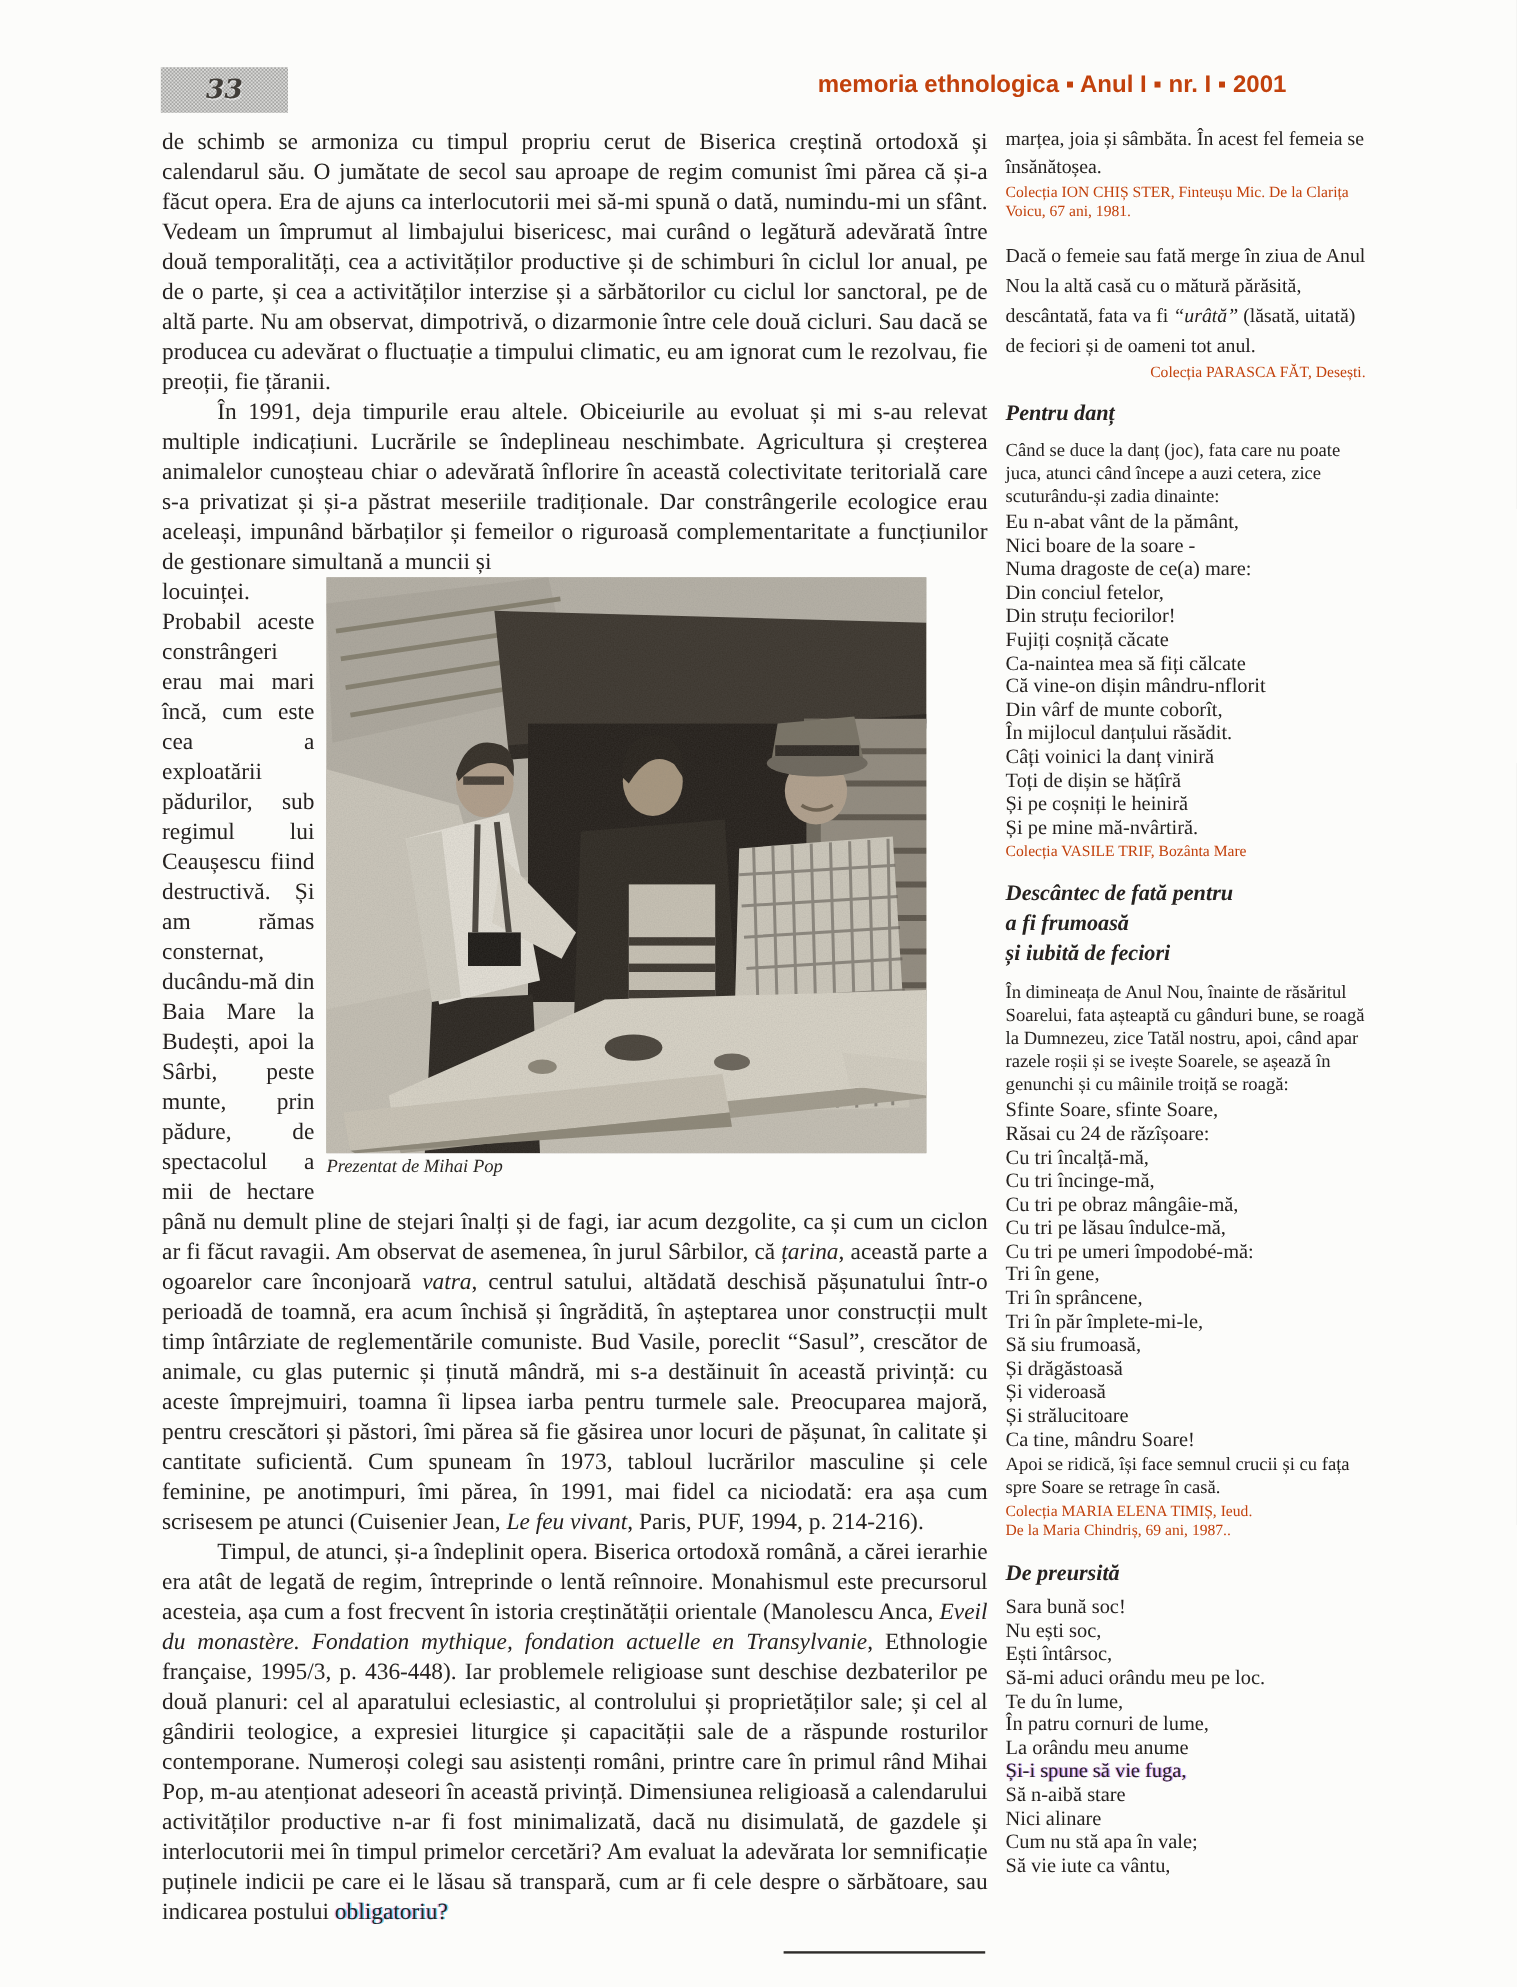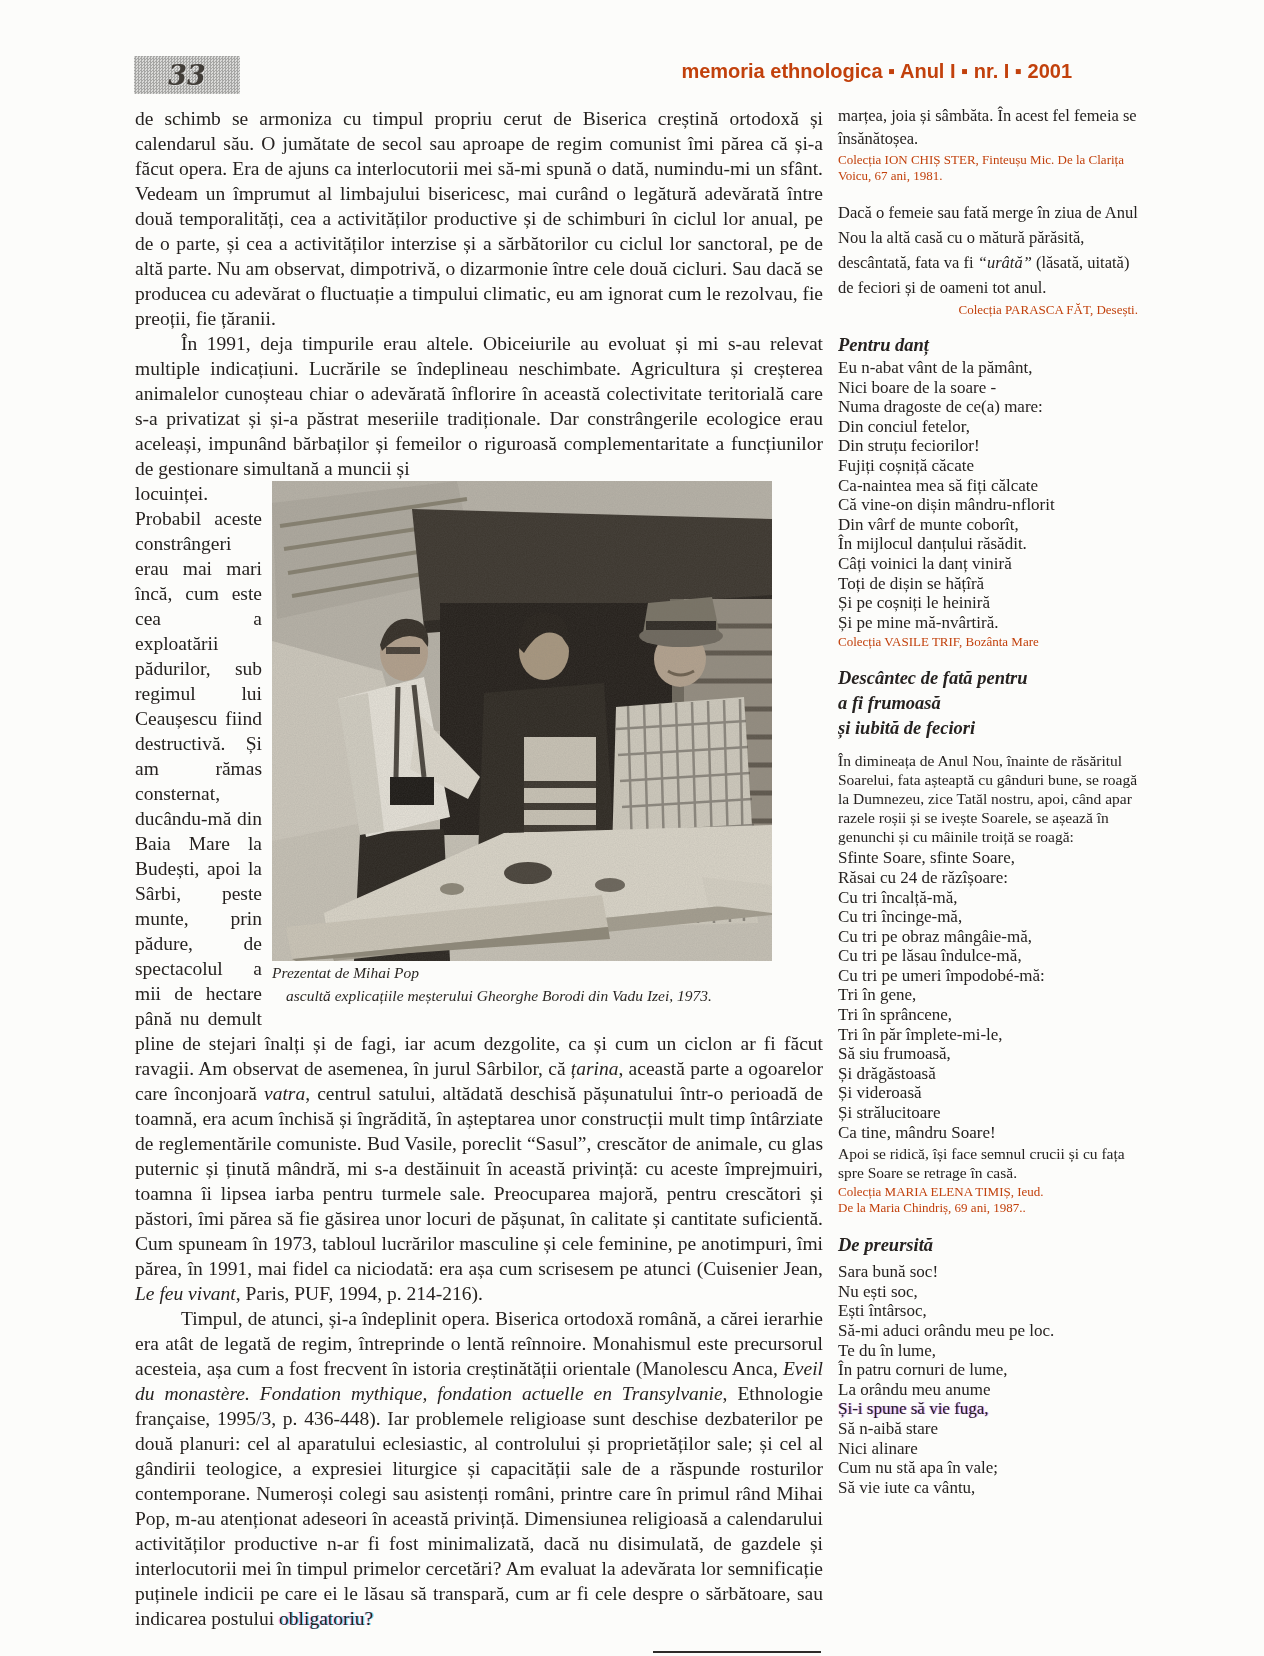--- a/index.html
+++ b/index.html
@@ -3,21 +3,21 @@
 <meta charset="utf-8">
 <style>
   html,body{margin:0;padding:0;background:#e8e8e6;}
   #page{position:relative;width:1264px;height:1656px;background:#fcfcfa;overflow:hidden;
         font-family:"Liberation Serif",serif;color:#262220;}
   
   #pagenum-box{position:absolute;left:134px;top:56px;width:106px;height:38px;
         background:repeating-conic-gradient(#a6a6a4 0% 25%, #d9d9d7 0% 50%) 0 0 / 3px 3px;
         display:flex;align-items:center;justify-content:center;}
   #pagenum-box span{font-family:"DejaVu Serif",serif;font-style:italic;font-weight:bold;
-        font-size:27px;color:#413d38;text-shadow:1px 1px 0 rgba(255,255,255,.4);}
+        font-size:22px;color:#413d38;text-shadow:1px 1px 0 rgba(255,255,255,.4);}
   #journal-line{position:absolute;left:500px;top:60px;width:572px;text-align:right;
         font-family:"Liberation Sans",sans-serif;font-weight:bold;font-size:20px;color:#c2410c;}
   
   #article{position:absolute;left:135px;top:106px;width:710px;}
   .body-p{margin:0;padding-right:22px;font-size:19.5px;line-height:25px;text-align:justify;}
   .indent{text-indent:46px;}
   .it{font-style:italic;}
   .fringe-cyan{text-shadow:1.2px 0 0 rgba(0,190,255,.55),-1.2px 0 0 rgba(255,60,180,.35);}
   .fringe-purple{text-shadow:1px 0 0 rgba(120,60,255,.5),-1px 0 0 rgba(255,80,200,.30);}
   #wrapblock{margin:0;}
@@ -119,21 +119,20 @@
           <ellipse cx="338" cy="404" rx="15" ry="7" fill="#6b655a"></ellipse>
           <ellipse cx="180" cy="408" rx="12" ry="6" fill="#8d8778"></ellipse>
           <polygon points="14,446 330,414 336,446 20,478" fill="#ccc6b8"></polygon>
           <polygon points="20,478 336,446 338,458 24,480" fill="#8f8979"></polygon>
           <polygon points="430,396 500,404 500,432 436,424" fill="#d5d0c3"></polygon>
 
           <rect x="0" y="0" width="500" height="480" filter="url(#grain)" opacity="0.55" fill="none"></rect>
         </svg>
         <figcaption>
           <div class="cap">Prezentat de Mihai Pop</div>
-          <div class="cap cap2">ascultă explicațiile meșterului Gheorghe Borodi din Vadu Izei, 1973.</div>
         </figcaption>
       </figure>
       <p class="body-p"><span>locuinței. Probabil aceste constrângeri erau mai mari încă, cum este cea a exploatării pădurilor, sub regimul lui Ceaușescu fiind destructivă. Și am rămas consternat, ducându-mă din Baia Mare la Budești, apoi la Sârbi, peste munte, prin pădure, de spectacolul a mii de hectare până nu demult pline de stejari înalți și de fagi, iar acum dezgolite, ca și cum un ciclon ar fi făcut ravagii. Am observat de asemenea, în jurul Sârbilor, că </span><span class="it">țarina</span><span>, această parte a ogoarelor care înconjoară </span><span class="it">vatra</span><span>, centrul satului, altădată deschisă pășunatului într-o perioadă de toamnă, era acum închisă și îngrădită, în așteptarea unor construcții mult timp întârziate de reglementările comuniste. Bud Vasile, poreclit “Sasul”, crescător de animale, cu glas puternic și ținută mândră, mi s-a destăinuit în această privință: cu aceste împrejmuiri, toamna îi lipsea iarba pentru turmele sale. Preocuparea majoră, pentru crescători și păstori, îmi părea să fie găsirea unor locuri de pășunat, în calitate și cantitate suficientă. Cum spuneam în 1973, tabloul lucrărilor masculine și cele feminine, pe anotimpuri, îmi părea, în 1991, mai fidel ca niciodată: era așa cum scrisesem pe atunci (Cuisenier Jean, </span><span class="it">Le feu vivant</span><span>, Paris, PUF, 1994, p. 214-216).</span></p>
     </div>
 
     <p class="body-p indent"><span>Timpul, de atunci, și-a îndeplinit opera. Biserica ortodoxă română, a cărei ierarhie era atât de legată de regim, întreprinde o lentă reînnoire. Monahismul este precursorul acesteia, așa cum a fost frecvent în istoria creștinătății orientale (Manolescu Anca, </span><span class="it">Eveil du monastère. Fondation mythique, fondation actuelle en Transylvanie</span><span>, Ethnologie française, 1995/3, p. 436-448). Iar problemele religioase sunt deschise dezbaterilor pe două planuri: cel al aparatului eclesiastic, al controlului și proprietăților sale; și cel al gândirii teologice, a expresiei liturgice și capacității sale de a răspunde rosturilor contemporane. Numeroși colegi sau asistenți români, printre care în primul rând Mihai Pop, m-au atenționat adeseori în această privință. Dimensiunea religioasă a calendarului activităților productive n-ar fi fost minimalizată, dacă nu disimulată, de gazdele și interlocutorii mei în timpul primelor cercetări? Am evaluat la adevărata lor semnificație puținele indicii pe care ei le lăsau să transpară, cum ar fi cele despre o sărbătoare, sau indicarea postului </span><span class="fringe-cyan">obligatoriu?</span></p>
 
     <div id="divider"></div>
 
     <div id="proverb">
@@ -149,20 +148,21 @@
       <div class="credit">Colecția ION CHIȘ STER, Finteușu Mic. De la Clarița Voicu, 67 ani, 1981.</div>
     </div>
 
     <div>
       <p class="sb-p2"><span>Dacă o femeie sau fată merge în ziua de Anul Nou la altă casă cu o mătură părăsită, descântată, fata va fi </span><span class="it">“urâtă”</span><span> (lăsată, uitată) de feciori și de oameni tot anul.</span></p>
       <div class="credit credit-right">Colecția PARASCA FĂT, Desești.</div>
     </div>
 
     <div>
       <h3 class="sb-h">Pentru danț</h3>
+      <p class="sb-intro">Când se duce la danț (joc), fata care nu poate juca, atunci când începe a auzi cetera, zice scuturându-și zadia dinainte:</p>
       <div class="verse">
           <div>Eu n-abat vânt de la pământ,</div>
           <div>Nici boare de la soare -</div>
           <div>Numa dragoste de ce(a) mare:</div>
           <div>Din conciul fetelor,</div>
           <div>Din struțu feciorilor!</div>
           <div>Fujiți coșniță căcate</div>
           <div>Ca-naintea mea să fiți călcate</div>
           <div>Că vine-on dișin mândru-nflorit</div>
           <div>Din vârf de munte coborît,</div>

